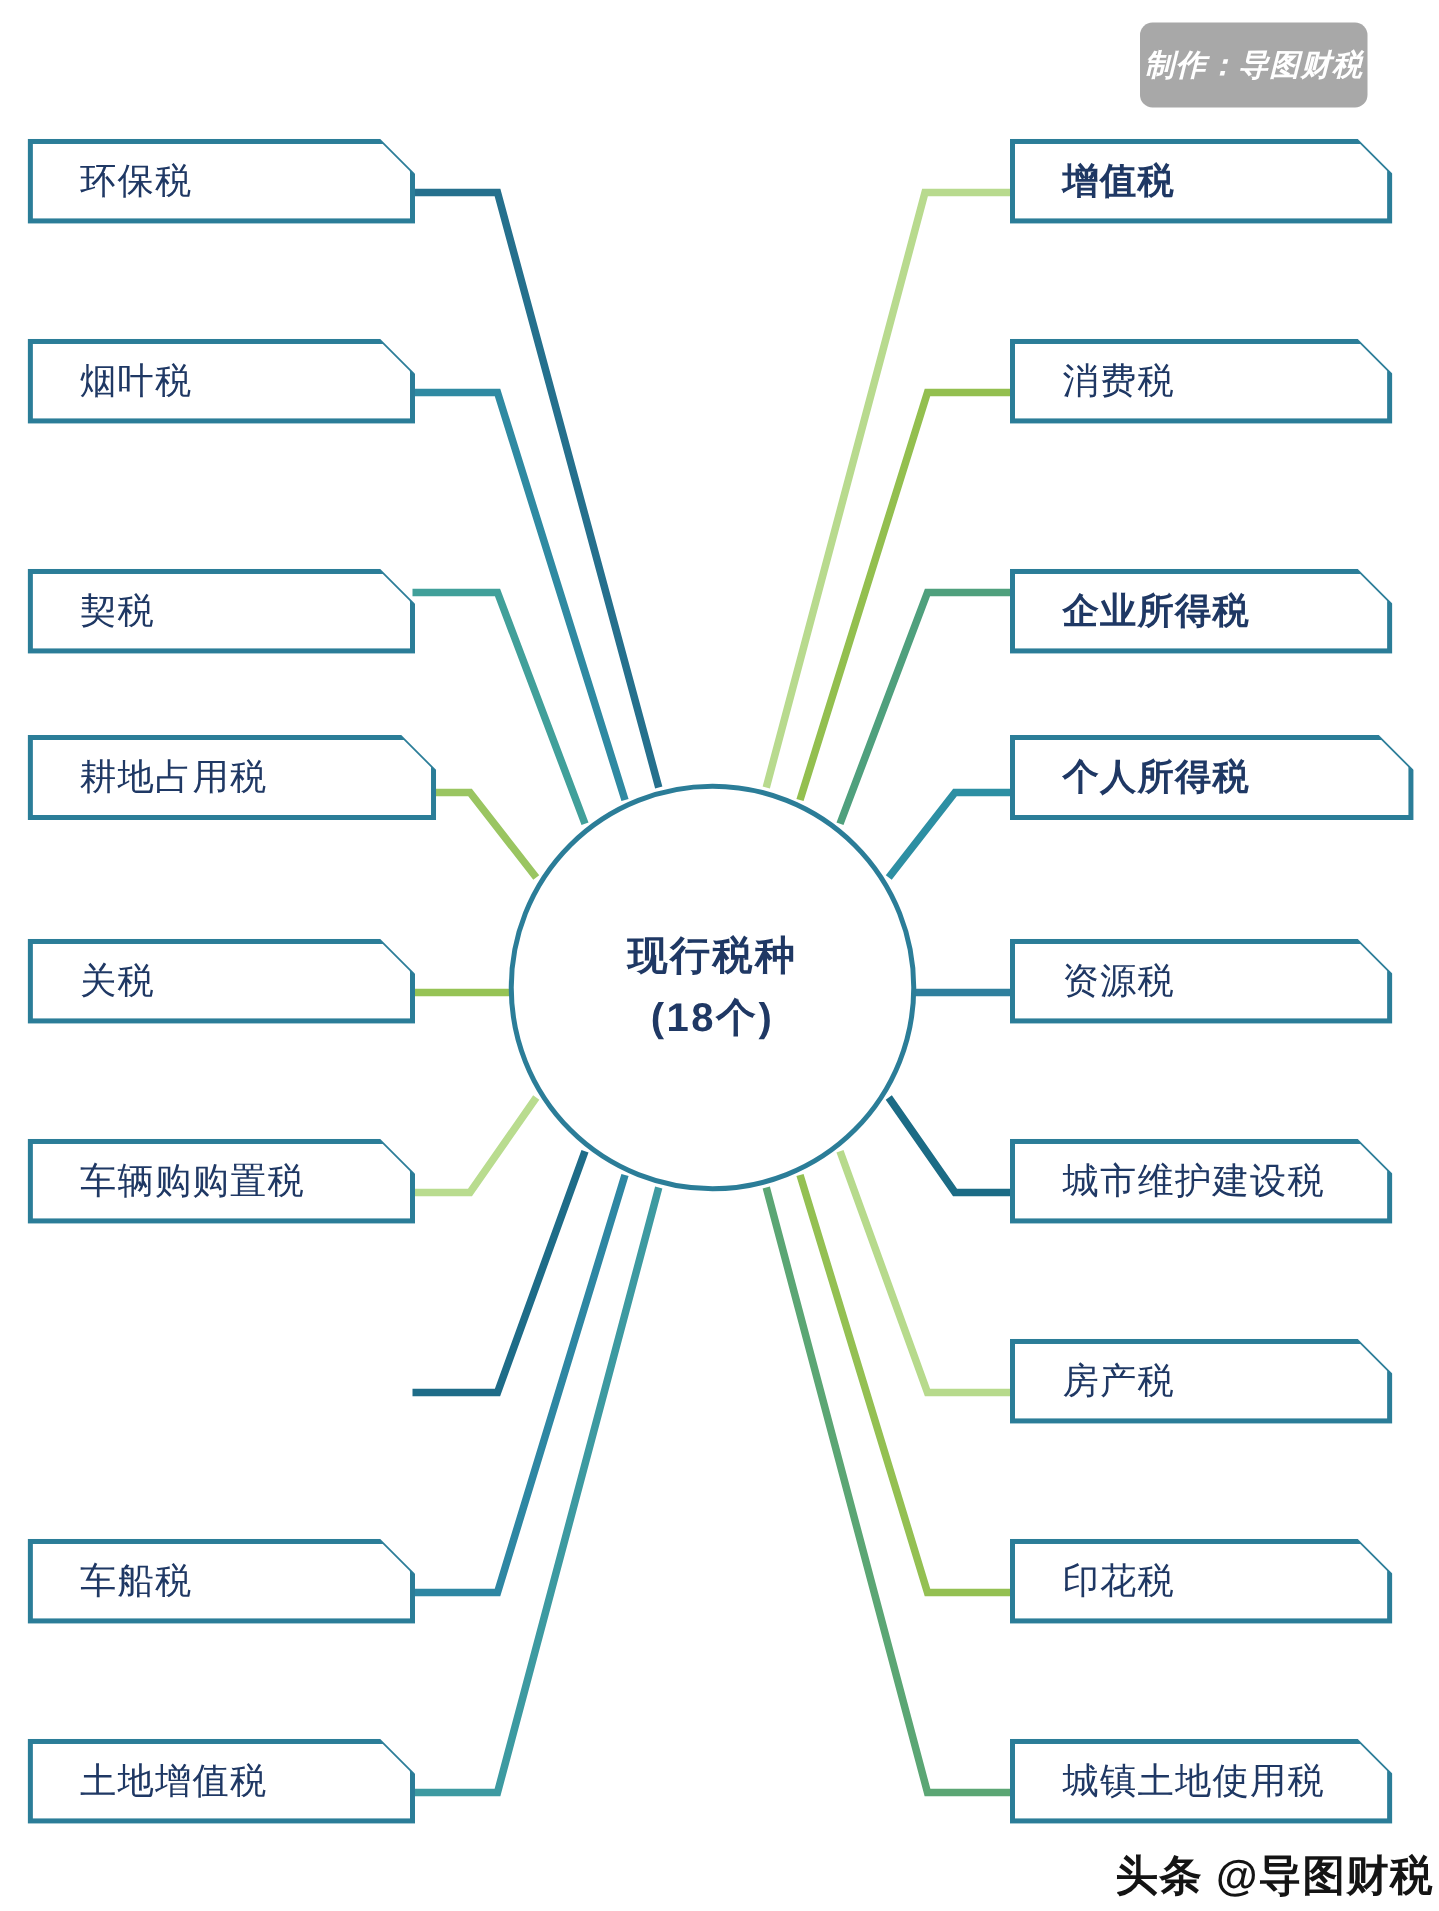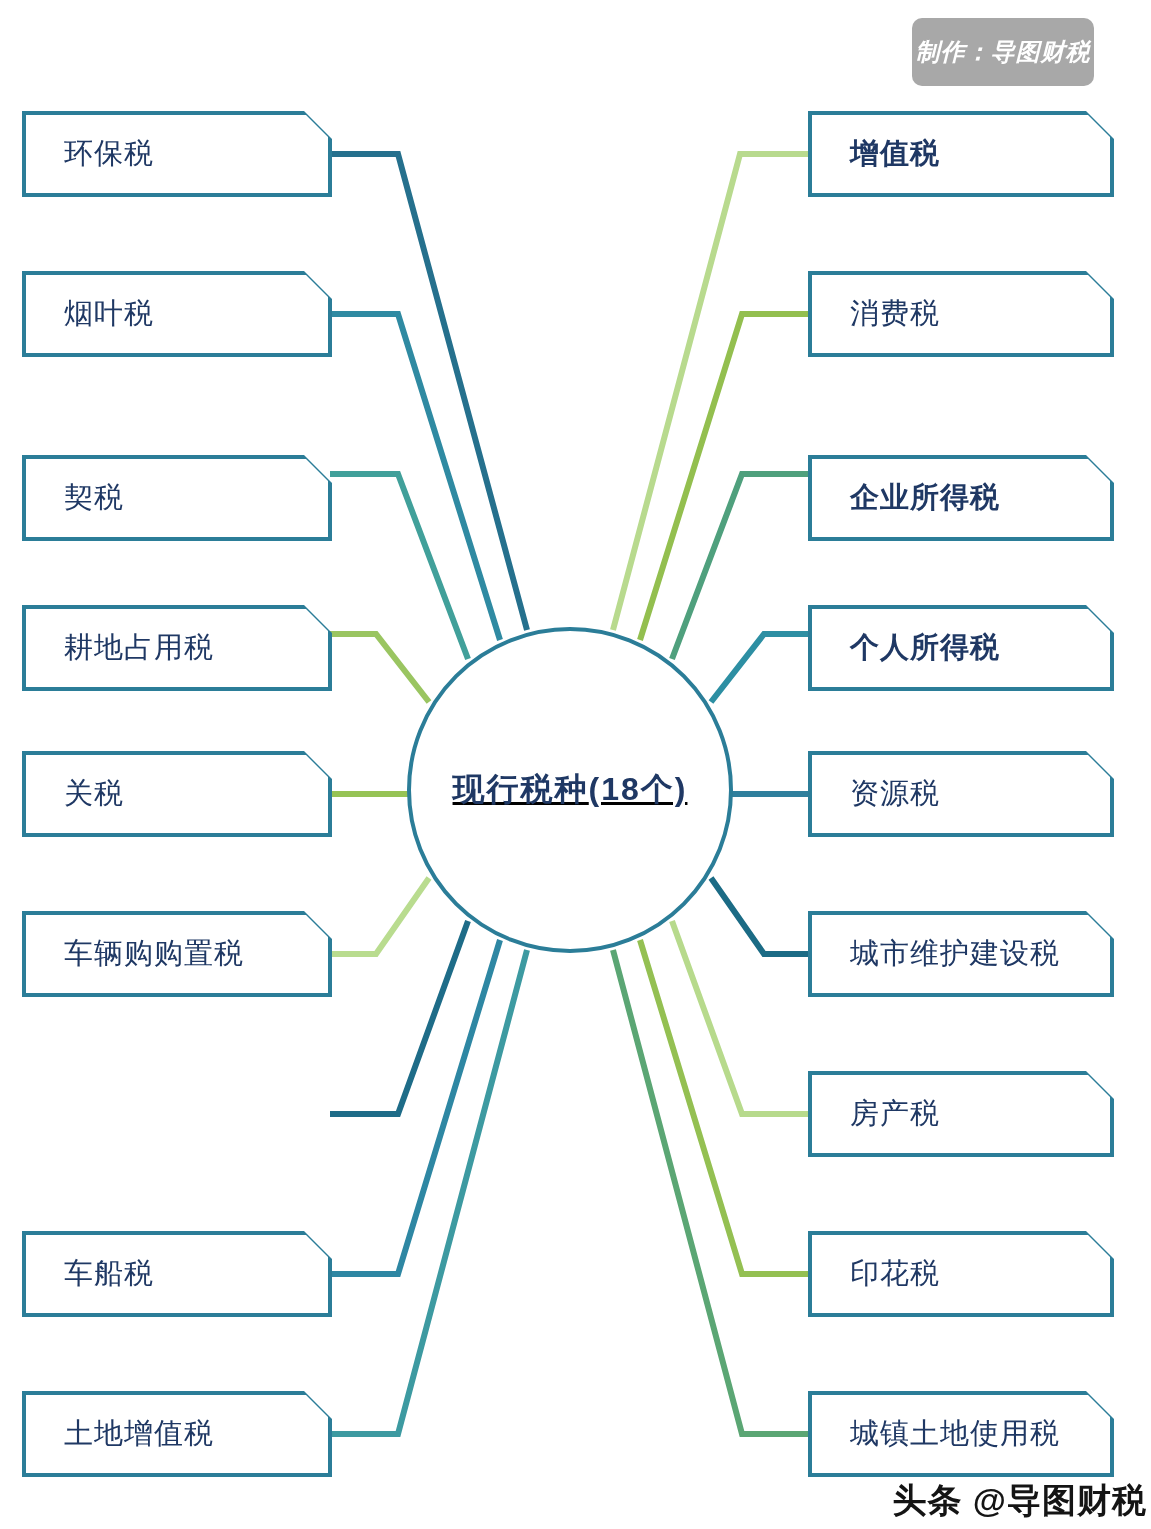--- a/index.html
+++ b/index.html
@@ -9,49 +9,49 @@
     background:#ffffff;
     font-family:"Liberation Sans","DejaVu Sans",sans-serif;
     overflow:hidden;
   }
   svg.connectors{position:absolute;left:0;top:0;z-index:1;}
   svg.connectors path{fill:none;stroke-width:6;stroke-linejoin:miter;}
 
   
   .tax-box{
     position:absolute;z-index:2;
-    width:310px;height:86px;
+    width:310px;height:68px;
     background:#2b7d98;
     clip-path:polygon(0 0, calc(100% - 28px) 0, 100% 28px, 100% 100%, 0 100%);
   }
   .tax-box .inner{
     position:absolute;left:4px;top:4px;right:4px;bottom:4px;
     background:#ffffff;
     clip-path:polygon(0 0, calc(100% - 22px) 0, 100% 22px, 100% 100%, 0 100%);
     display:flex;align-items:center;
   }
   .tax-box .label{
     padding-left:38px;
     font-size:29px;color:#1f3864;letter-spacing:1px;
     white-space:nowrap;
   }
   .tax-box.bold .label{font-weight:bold;}
   .left-col{left:22px;}
   .right-col{left:808px;width:306px;}
   .r0{top:111px;} .r1{top:271px;} .r2{top:431px;margin-top:24px;}
-  .r3{top:605px;} .r4{top:751px;text-decoration:underline;} .r5{top:911px;}
+  .r3{top:588px;padding-left:17px;} .r4{top:751px;text-decoration:underline;} .r5{top:911px;}
   .r6{top:1071px;} .r7{top:1231px;} .r8{top:1391px;}
 
   
   .center-circle{
     position:absolute;z-index:3;
     left:407px;top:627px;width:326px;height:326px;
     background:#ffffff;border:4px solid #2b7d98;border-radius:50%;
     box-sizing:border-box;
-    display:flex;flex-direction:row;align-items:center;justify-content:center;text-decoration:underline;
+    display:flex;flex-direction:column;align-items:center;justify-content:center;
   }
   .center-circle .line{
     font-size:32px;font-weight:bold;color:#1f3864;
     line-height:1.55;letter-spacing:2px;
   }
 
   
   .maker-badge{
     position:absolute;z-index:4;
     left:912px;top:18px;width:182px;height:68px;

